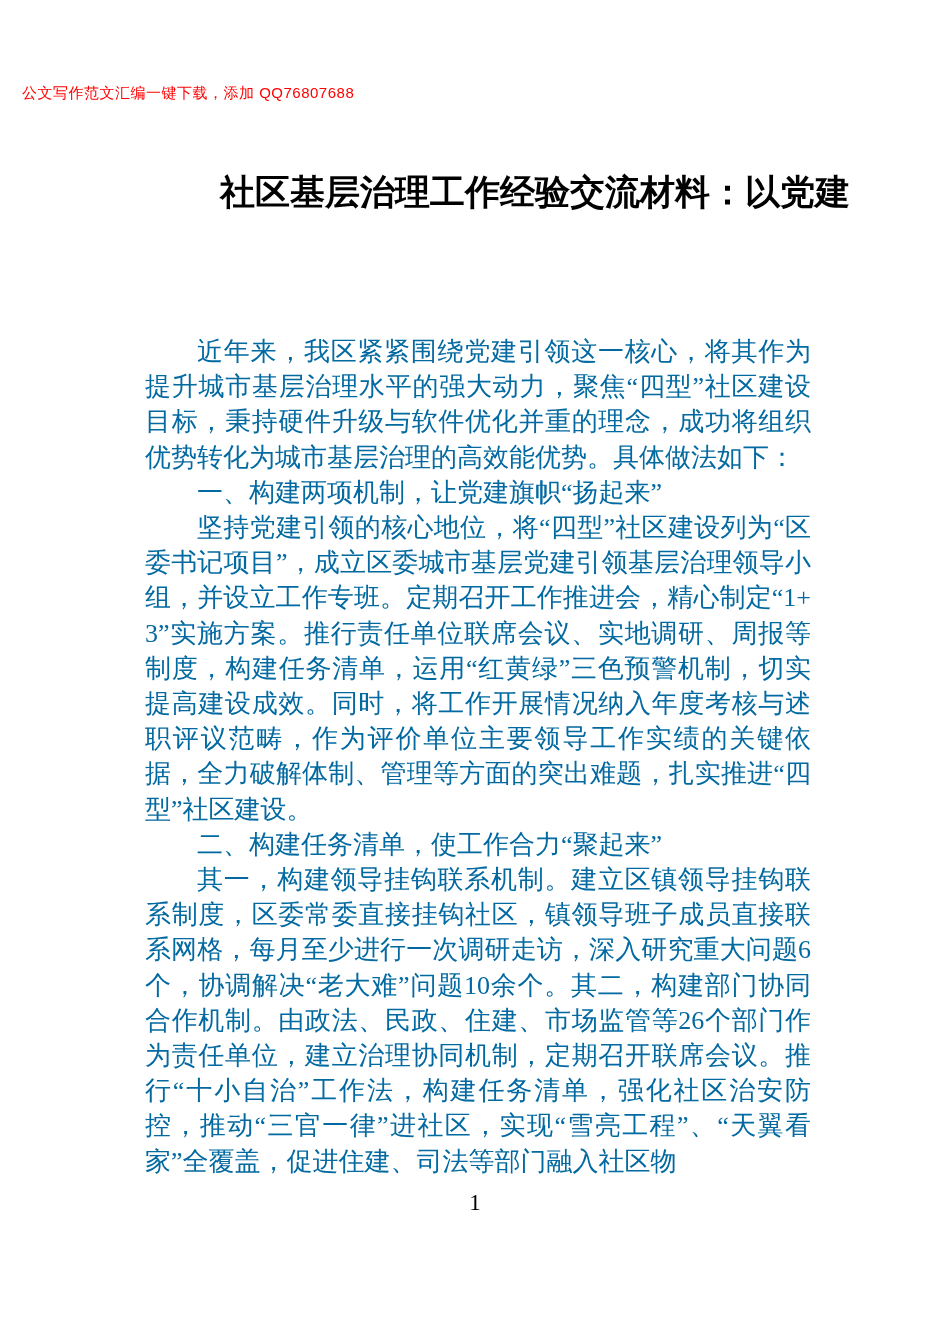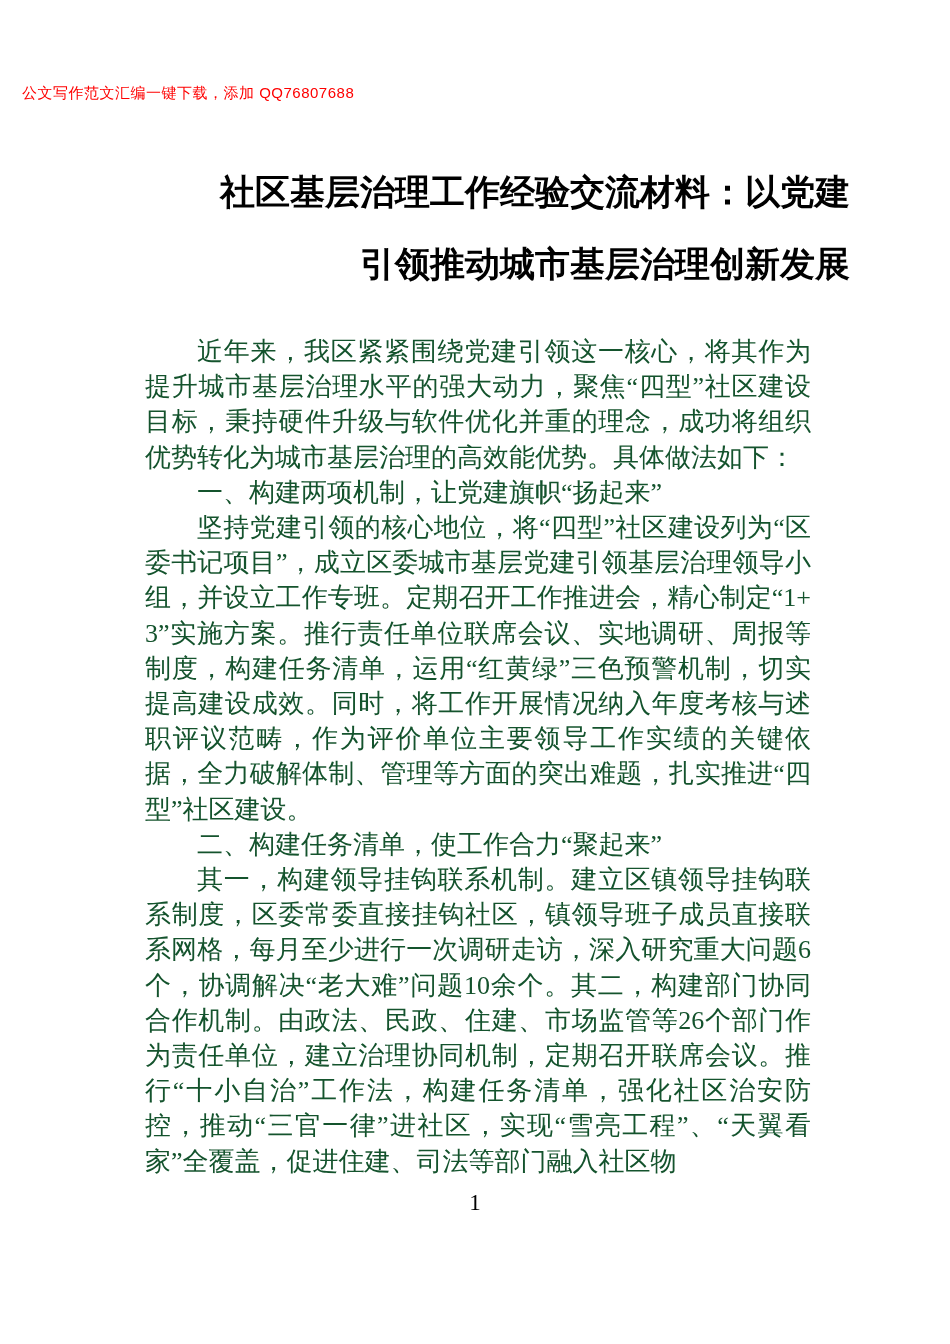--- a/index.html
+++ b/index.html
@@ -57,21 +57,21 @@
     
     .doc-body {
       position: absolute;
       top: 334px;
       left: 145px;
       width: 666px;
       font-family: "Liberation Serif", "DejaVu Serif", serif;
       font-size: 26px;
       line-height: 35.2px;
       text-align: justify;
-      color: #14532d;
+      color: #0369a1;
     }
     .doc-body p {
       margin: 0;
       padding: 0;
       text-indent: 2em;
       word-break: break-all;
     }
 
     
     .page-number {
@@ -87,21 +87,20 @@
   </style>
 </head>
 <body>
 
 <div class="page">
 
   <div class="notice">公文写作范文汇编一键下载，添加 QQ76807688</div>
 
   <div class="doc-title">
     <span class="title-line">社区基层治理工作经验交流材料：以党建</span>
-    <span class="title-line">引领推动城市基层治理创新发展</span>
   </div>
 
   <div class="doc-body">
     <p>近年来，我区紧紧围绕党建引领这一核心，将其作为提升城市基层治理水平的强大动力，聚焦“四型”社区建设目标，秉持硬件升级与软件优化并重的理念，成功将组织优势转化为城市基层治理的高效能优势。具体做法如下：</p>
     <p>一、构建两项机制，让党建旗帜“扬起来”</p>
     <p>坚持党建引领的核心地位，将“四型”社区建设列为“区委书记项目”，成立区委城市基层党建引领基层治理领导小组，并设立工作专班。定期召开工作推进会，精心制定“1+3”实施方案。推行责任单位联席会议、实地调研、周报等制度，构建任务清单，运用“红黄绿”三色预警机制，切实提高建设成效。同时，将工作开展情况纳入年度考核与述职评议范畴，作为评价单位主要领导工作实绩的关键依据，全力破解体制、管理等方面的突出难题，扎实推进“四型”社区建设。</p>
     <p>二、构建任务清单，使工作合力“聚起来”</p>
     <p>其一，构建领导挂钩联系机制。建立区镇领导挂钩联系制度，区委常委直接挂钩社区，镇领导班子成员直接联系网格，每月至少进行一次调研走访，深入研究重大问题6个，协调解决“老大难”问题10余个。其二，构建部门协同合作机制。由政法、民政、住建、市场监管等26个部门作为责任单位，建立治理协同机制，定期召开联席会议。推行“十小自治”工作法，构建任务清单，强化社区治安防控，推动“三官一律”进社区，实现“雪亮工程”、“天翼看家”全覆盖，促进住建、司法等部门融入社区物</p>
   </div>
 

